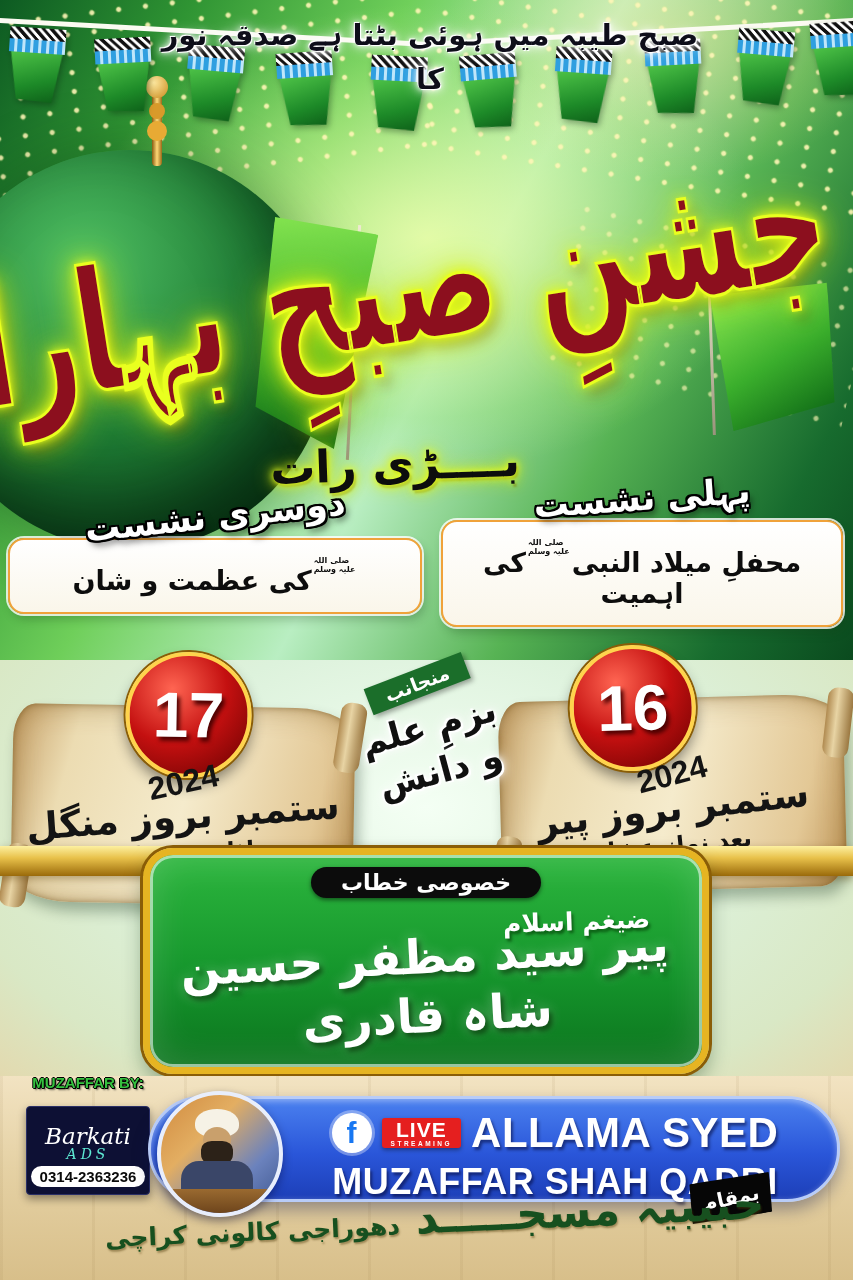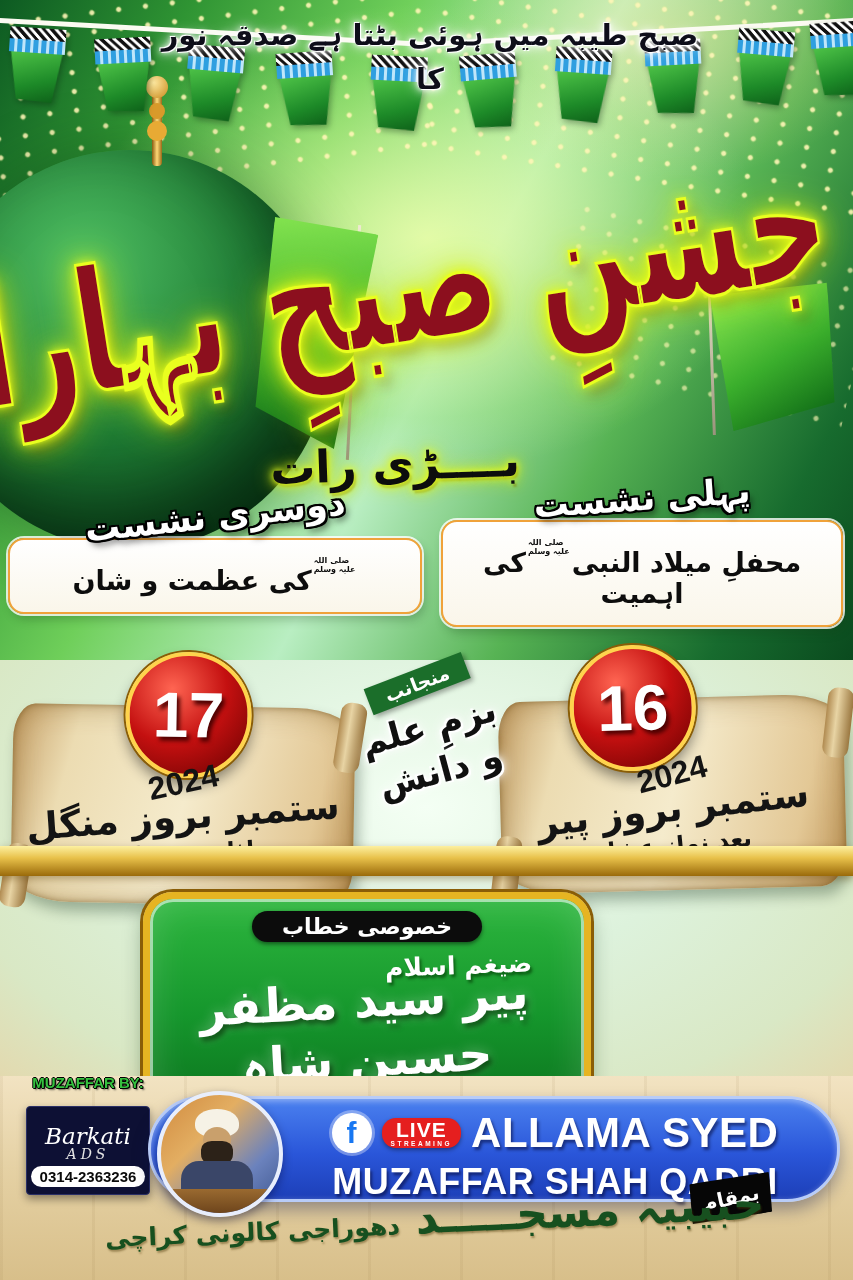--- a/index.html
+++ b/index.html
@@ -102,21 +102,21 @@
   
   .org-badge{position:absolute;left:352px;top:668px;width:156px;text-align:center;transform:rotate(-15deg);}
   .org-label{display:inline-block;background:#1b6e2a;color:#fff;font-size:19px;font-weight:bold;
     padding:3px 18px;transform:rotate(-6deg);box-shadow:2px 3px 5px rgba(0,0,0,.35);}
   .org-name{margin-top:8px;font-size:35px;font-weight:bold;color:#101010;line-height:1.3;
     text-shadow:0 0 5px #fff,0 0 10px #fff,0 0 16px #fff,2px 2px 0 #fff,-2px -2px 0 #fff;}
 
   
   .gold-band{position:absolute;left:0;top:846px;width:853px;height:30px;
     background:linear-gradient(180deg,#fdf0a0,#e8c14a 40%,#9a6a0a 100%);box-shadow:0 3px 8px rgba(90,60,0,.4);}
-  .khitab-panel{position:absolute;left:143px;top:892px;width:448px;height:226px;box-sizing:border-box;
+  .khitab-panel{position:absolute;left:143px;top:848px;width:566px;height:226px;box-sizing:border-box;
     background:linear-gradient(180deg,#2db63e,#15962c 55%,#0c741e);
     border:7px solid #e6b422;border-radius:30px;
     box-shadow:0 0 0 3px #8a5d07,inset 0 0 0 3px rgba(255,255,255,.55),inset 0 0 40px rgba(255,255,255,.18),0 10px 20px rgba(0,40,10,.35);}
   .khitab-pill{width:fit-content;margin:12px auto 0;background:#0c0c0c;color:#fff;
     font-size:22px;font-weight:bold;padding:3px 30px;border-radius:20px;box-shadow:0 2px 4px rgba(0,0,0,.5);}
   .khitab-honorific{position:absolute;right:52px;top:52px;font-size:25px;font-weight:bold;color:#fff;
     transform:rotate(-2deg);text-shadow:2px 3px 3px rgba(0,50,0,.6);}
   .khitab-name{margin-top:30px;padding:0 20px;text-align:center;font-size:47px;font-weight:bold;color:#fff;
     line-height:1.25;transform:rotate(-3deg);text-shadow:3px 4px 5px rgba(0,45,0,.65),0 0 14px rgba(255,255,255,.35);}
 
@@ -125,21 +125,21 @@
     background:
       repeating-linear-gradient(90deg,rgba(120,90,40,.07) 0 3px,transparent 3px 92px),
       linear-gradient(180deg,#f2e3c2,#e5d1a4 45%,#d8bf8a);}
 
   .designer{position:absolute;left:26px;top:1074px;width:124px;text-align:center;}
   .designer-label{font-family:"Liberation Sans",sans-serif;font-size:15px;font-weight:bold;color:#35c13f;
     text-shadow:1px 0 #000,-1px 0 #000,0 1px #000,0 -1px #000,1px 1px #000,2px 2px 2px rgba(0,0,0,.6);}
   .designer-box{margin-top:15px;background:#0d1034;border:1px solid #2a2f66;border-radius:4px;padding:16px 4px 7px;
     box-shadow:0 4px 8px rgba(0,0,0,.4);}
   .designer-name{font-family:"DejaVu Serif",serif;font-style:italic;font-size:23px;color:#fff;}
-  .designer-sub{font-family:"DejaVu Serif",serif;font-style:italic;font-size:14px;letter-spacing:4px;color:#e5e5e5;margin-top:-3px;}
+  .designer-sub{font-family:"DejaVu Serif",serif;font-style:italic;font-size:14px;letter-spacing:4px;color:#5eead4;margin-top:-3px;}
   .designer-phone{margin-top:4px;background:#fff;border-radius:11px;font-family:"Liberation Sans",sans-serif;
     font-size:15px;font-weight:bold;color:#0a0a0a;padding:2px 2px;}
 
   
   .live-bar{position:absolute;left:148px;top:1096px;width:692px;height:106px;border-radius:54px;
     background:linear-gradient(180deg,#4a80ef,#2a56d9 55%,#1d3fb8);
     border:3px solid #b8ccf8;box-shadow:0 8px 16px rgba(10,20,80,.35),inset 0 2px 6px rgba(255,255,255,.4);box-sizing:border-box;}
   .speaker-photo{position:absolute;left:6px;top:-8px;width:118px;height:118px;border-radius:50%;overflow:hidden;
     border:4px solid #e8eefc;box-shadow:0 4px 10px rgba(0,0,40,.4);
     background:linear-gradient(135deg,#d08a3f 0%,#e3ae62 35%,#6b82bd 70%,#3c548c 100%);}
@@ -147,21 +147,21 @@
   .ph-face{position:absolute;left:42px;top:32px;width:28px;height:26px;border-radius:50%;background:#c9a06c;}
   .ph-beard{position:absolute;left:40px;top:46px;width:32px;height:26px;border-radius:40% 40% 60% 60%;background:#2c2218;}
   .ph-body{position:absolute;left:20px;top:66px;width:72px;height:36px;border-radius:18px 18px 0 0;background:#3a4668;}
   .ph-desk{position:absolute;left:0;top:94px;width:118px;height:24px;background:linear-gradient(180deg,#9a6a30,#6e451c);}
   .live-content{position:absolute;left:130px;top:4px;width:548px;text-align:center;color:#fff;
     font-family:"Liberation Sans",sans-serif;}
   .live-row{display:flex;align-items:center;justify-content:center;gap:10px;margin-top:6px;}
   .fb-icon{width:40px;height:40px;border-radius:50%;background:#fff;color:#1877f2;
     font-size:30px;font-weight:bold;display:flex;align-items:center;justify-content:center;
     box-shadow:0 0 0 3px rgba(255,255,255,.35);}
-  .live-badge{background:#e51f1f;border-radius:14px;padding:1px 9px;line-height:1;box-shadow:0 2px 4px rgba(0,0,0,.4);}
+  .live-badge{background:#e51f1f;border-radius:3px;padding:1px 9px;line-height:1;box-shadow:0 2px 4px rgba(0,0,0,.4);}
   .live-word{font-size:21px;font-weight:900;letter-spacing:1px;}
   .streaming-word{font-size:6.5px;font-weight:bold;letter-spacing:2.5px;margin-top:1px;}
   .speaker-en-1{font-size:42px;font-weight:900;letter-spacing:.5px;text-shadow:2px 3px 3px rgba(0,0,40,.5);}
   .speaker-en-2{font-size:36px;font-weight:900;letter-spacing:.5px;margin-top:4px;text-shadow:2px 3px 3px rgba(0,0,40,.5);}
 
   
   .venue-badge{position:absolute;left:688px;top:1176px;background:#060606;color:#fff;
     padding:10px 14px;font-size:20px;font-weight:bold;transform:rotate(-12deg);
     clip-path:polygon(6% 0,100% 10%,94% 100%,0 90%);box-shadow:3px 4px 8px rgba(0,0,0,.4);}
   .venue{position:absolute;left:0;top:1192px;width:853px;text-align:center;color:#17501f;

